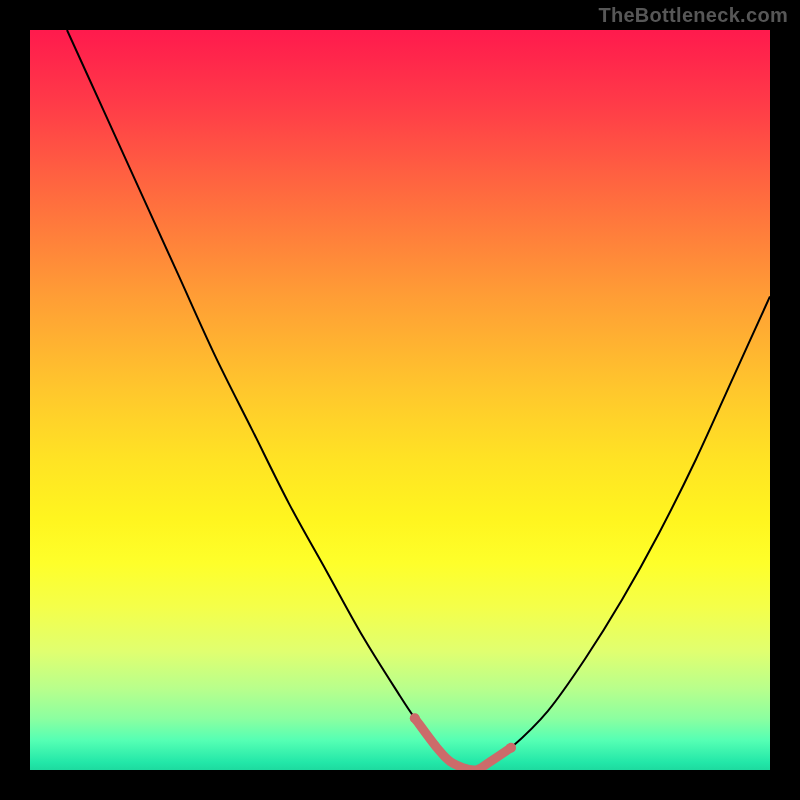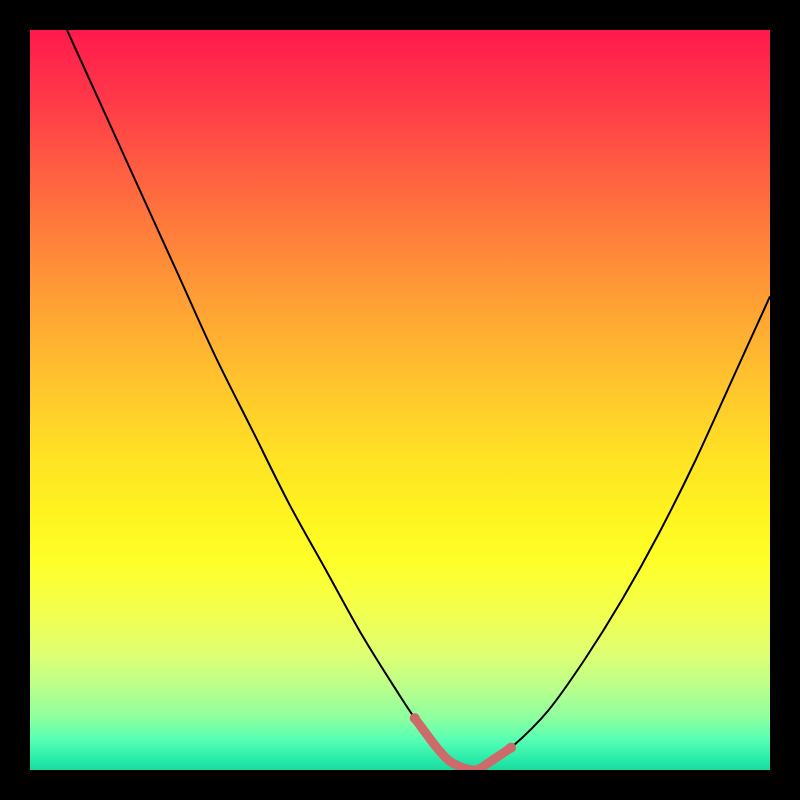--- a/index.html
+++ b/index.html
@@ -63,20 +63,21 @@
     stroke-linecap: round;
   }
   .highlight-dot {
     fill: #cc6b6a;
   }
 </style>
 </head>
 <body>
 
 <div class="chart-container">
+  <div class="watermark">TheBottleneck.com</div>
   <div class="plot-area">
     <svg class="curve" viewBox="0 0 740 740" preserveAspectRatio="none">
       <path id="mainPath" class="main-curve" d="M 37 0 C 43.166666666666664 13.566666666666663, 61.666666666666664 54.26666666666665, 74 81.39999999999998 C 86.33333333333333 108.5333333333333, 98.66666666666667 135.66666666666663, 111 162.79999999999995 C 123.33333333333333 189.93333333333328, 135.66666666666666 217.06666666666666, 148 244.2 C 160.33333333333334 271.3333333333333, 172.66666666666666 299.7, 185 325.59999999999997 C 197.33333333333334 351.49999999999994, 209.66666666666666 374.9333333333333, 222 399.59999999999997 C 234.33333333333334 424.26666666666665, 246.66666666666666 450.1666666666667, 259 473.6 C 271.3333333333333 497.03333333333336, 283.6666666666667 518, 296 540.2 C 308.3333333333333 562.4000000000001, 320.6666666666667 585.8333333333333, 333 606.8 C 345.3333333333333 627.7666666666667, 361.3666666666667 652.4333333333333, 370 666 C 378.6333333333333 679.5666666666667, 378.6333333333333 679.5666666666667, 384.8 688.2 C 390.9666666666667 696.8333333333334, 400.83333333333337 710.4, 407.00000000000006 717.8 C 413.16666666666674 725.1999999999999, 415.6333333333333 728.9, 421.79999999999995 732.6 C 427.9666666666666 736.3000000000001, 437.8333333333333 740, 444 740 C 450.1666666666667 740, 452.6333333333333 736.3000000000001, 458.8 732.6 C 464.9666666666667 728.9, 471.1333333333333 726.4333333333333, 481 717.8 C 490.8666666666667 709.1666666666666, 505.6666666666667 695.5999999999999, 518 680.8 C 530.3333333333334 666, 542.6666666666666 647.5, 555 629 C 567.3333333333334 610.5, 579.6666666666666 590.7666666666667, 592 569.8 C 604.3333333333334 548.8333333333333, 616.6666666666666 526.6333333333333, 629 503.2 C 641.3333333333334 479.76666666666665, 653.6666666666666 455.1, 666 429.2 C 678.3333333333334 403.29999999999995, 690.6666666666666 374.9333333333333, 703 347.79999999999995 C 715.3333333333334 320.66666666666663, 733.8333333333334 279.96666666666664, 740 266.4"></path>
       <path id="hlPath" class="highlight-curve" d="M 384.8 688.2 C 388.5 693.1333333333333, 400.83333333333337 710.4, 407.00000000000006 717.8 C 413.16666666666674 725.1999999999999, 415.6333333333333 728.9, 421.79999999999995 732.6 C 427.9666666666666 736.3000000000001, 437.8333333333333 740, 444 740 C 450.1666666666667 740, 452.6333333333333 736.3000000000001, 458.8 732.6 C 464.9666666666667 728.9, 477.3 720.2666666666667, 481 717.8"></path>
       <circle id="hlDot1" class="highlight-dot" r="5" cx="384.8" cy="688.2"></circle>
       <circle id="hlDot2" class="highlight-dot" r="5" cx="481" cy="717.8"></circle>
     </svg>
   </div>
 </div>
 

